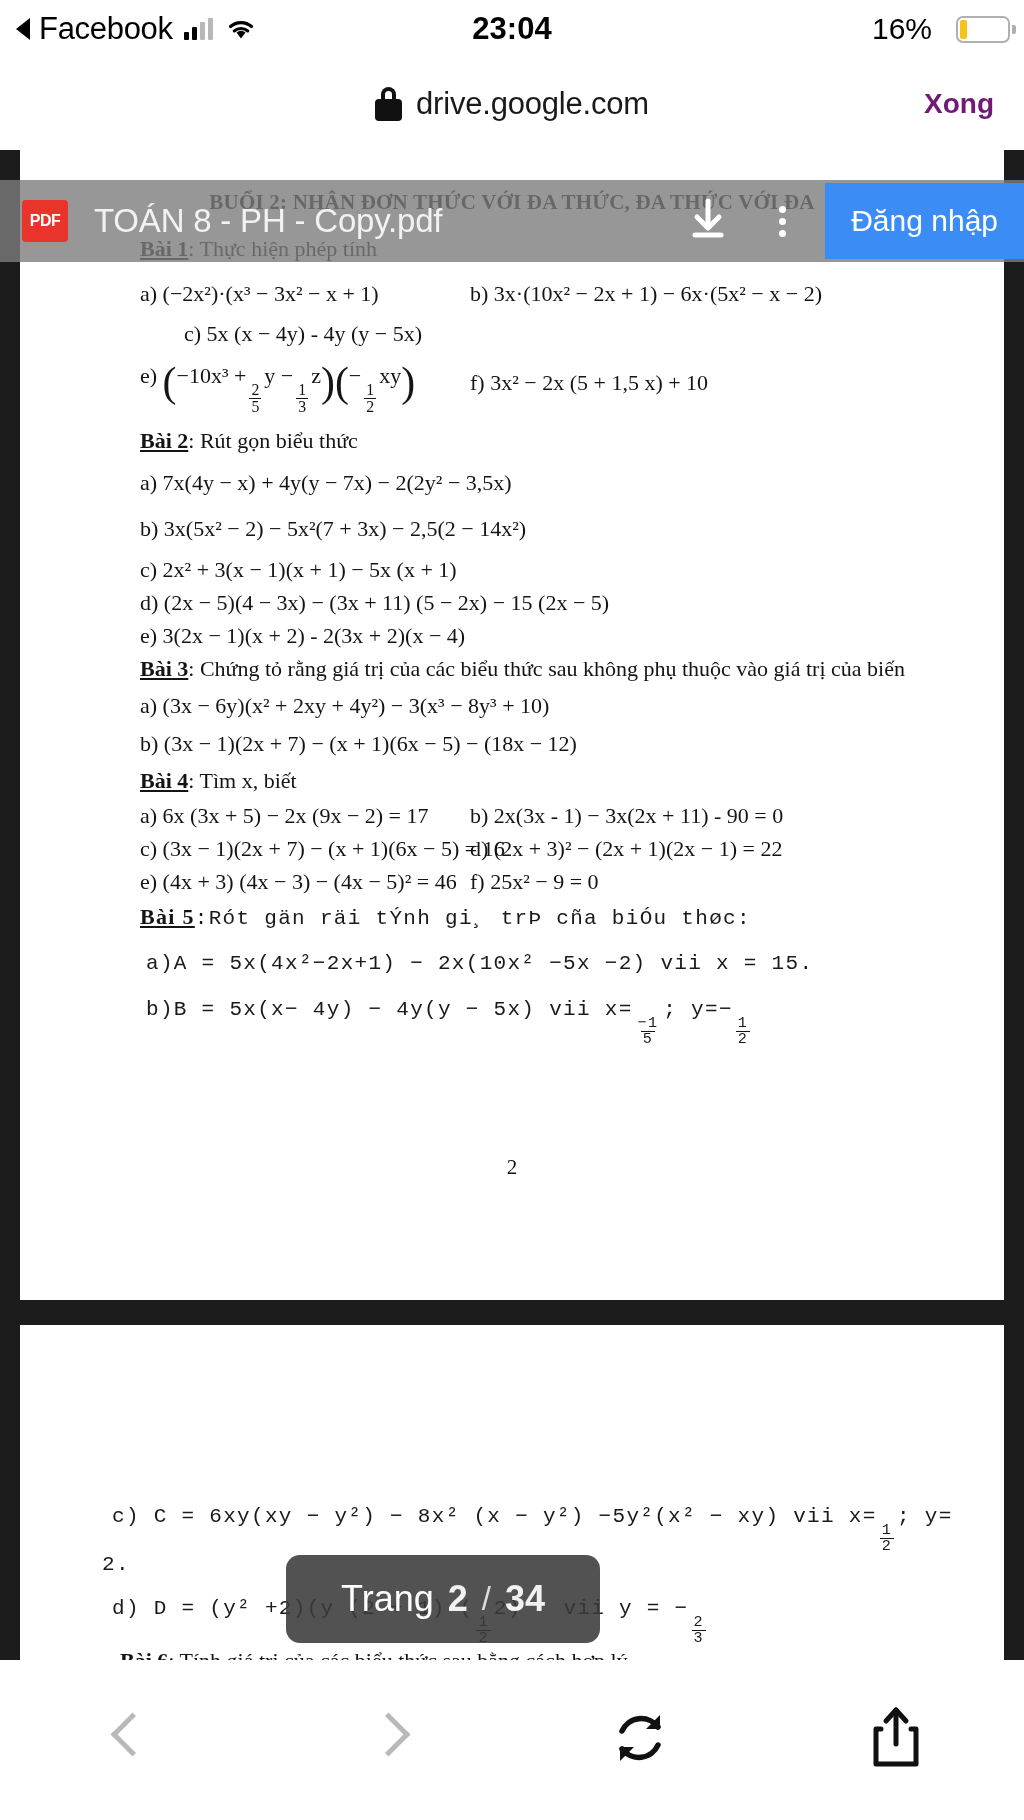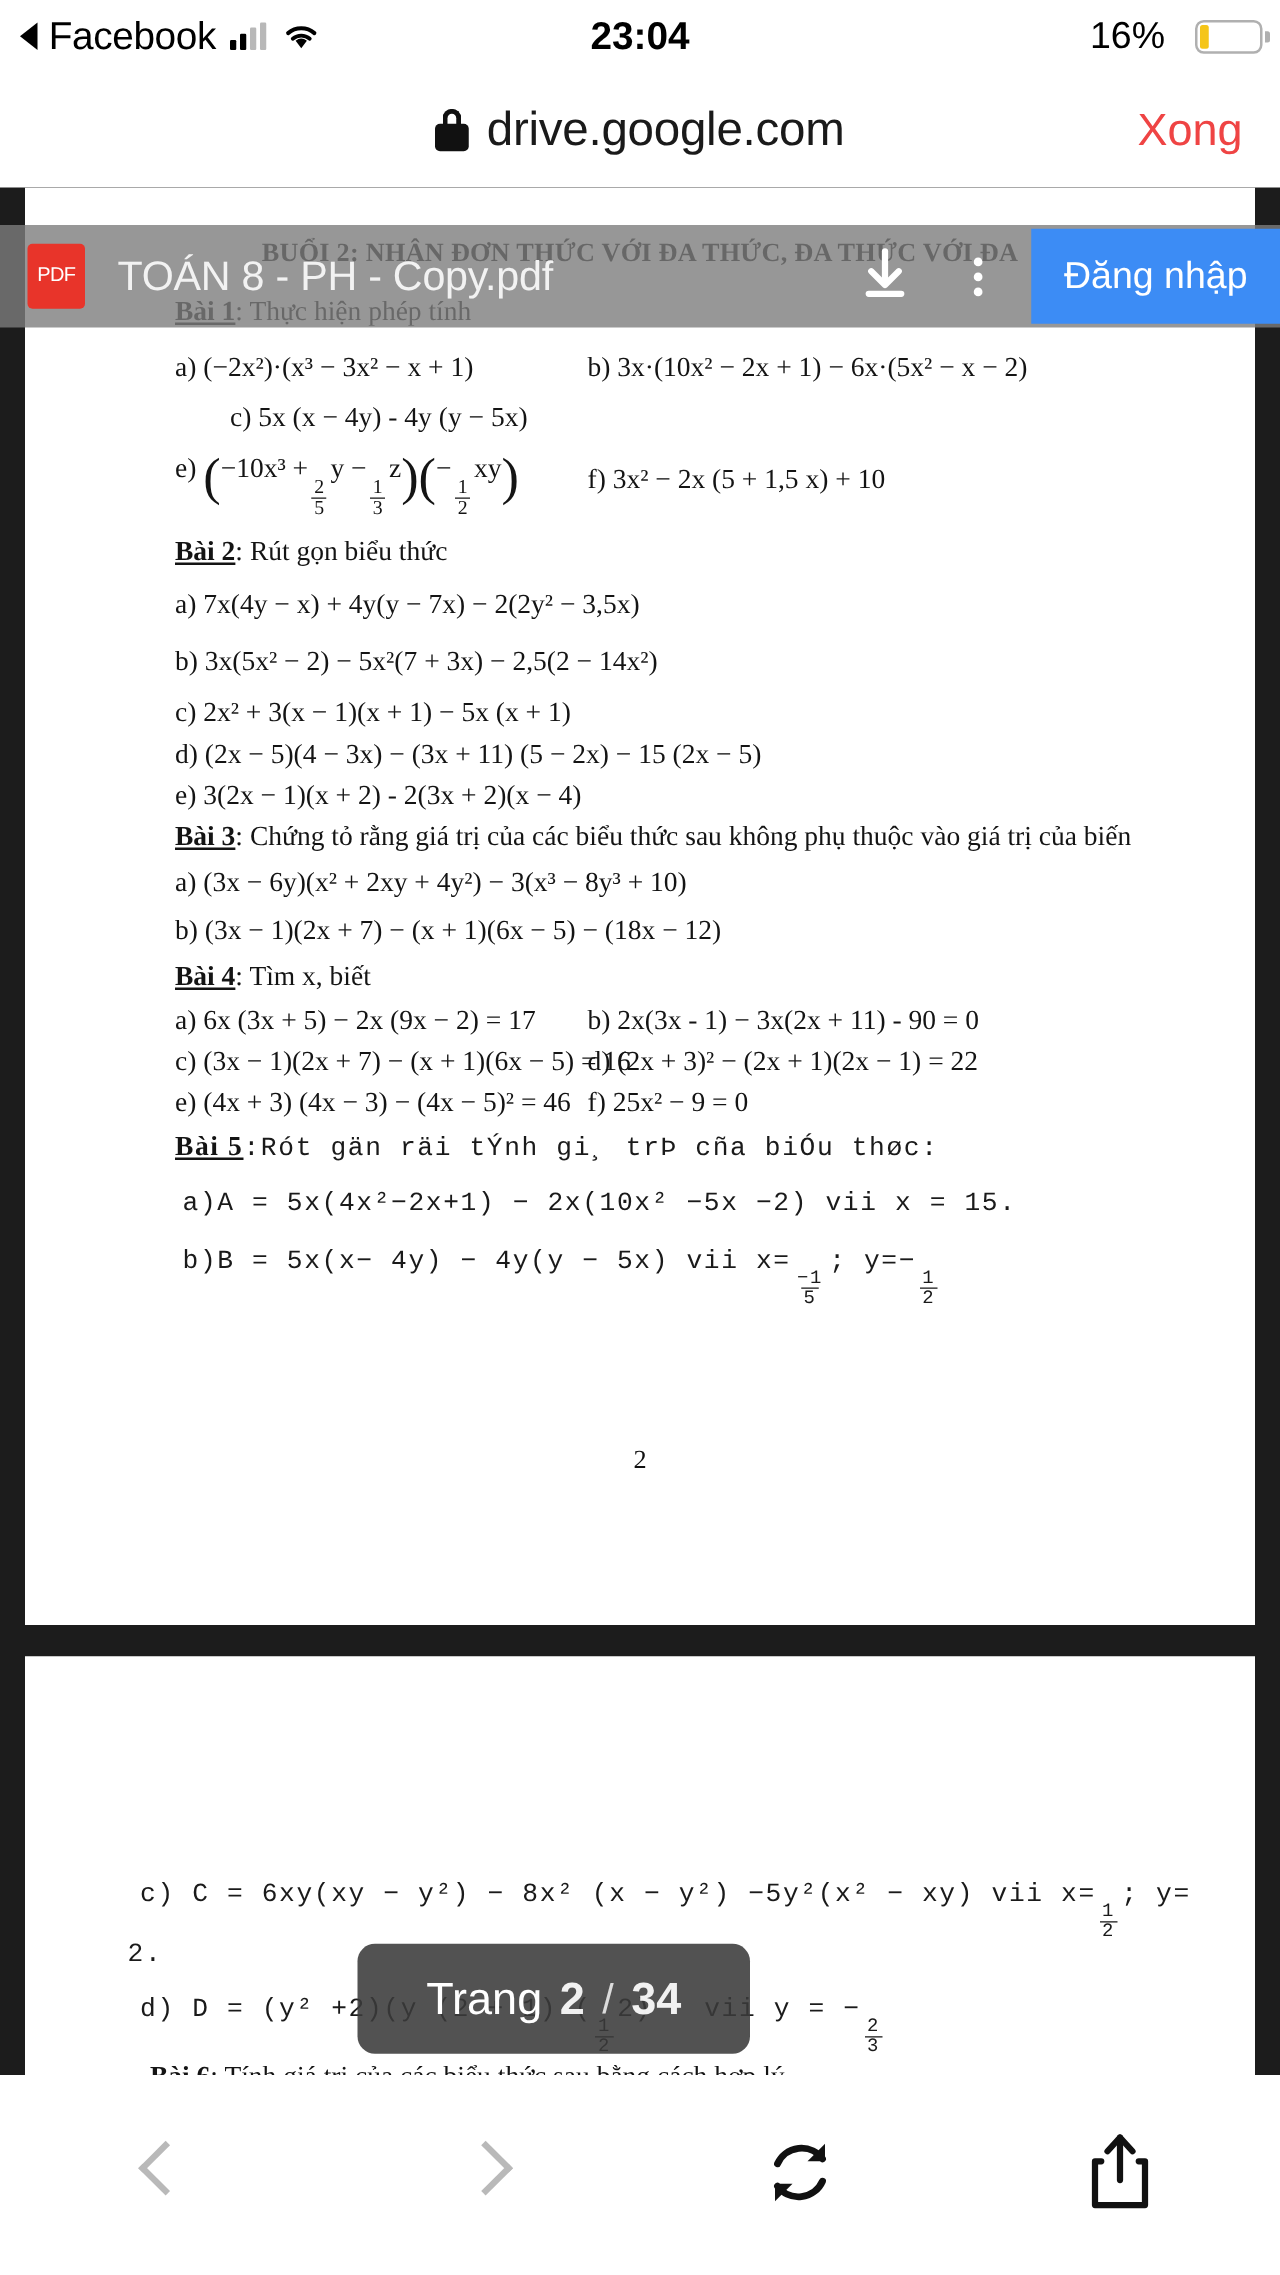--- a/index.html
+++ b/index.html
@@ -60,25 +60,25 @@
   .lock { width: 27px; height: 34px; position: relative; }
   .lock-shackle {
     position: absolute; left: 6px; top: 0; width: 15px; height: 15px;
     border: 4px solid #111; border-bottom: none;
     border-radius: 8px 8px 0 0;
   }
   .lock-body {
     position: absolute; left: 0; top: 12px; width: 27px; height: 22px;
     background: #111; border-radius: 4px;
   }
-  .url-text { font-size: 38px; color: #1a1a1a; letter-spacing: -0.2px; }
+  .url-text { font-size: 31px; color: #1a1a1a; letter-spacing: -0.2px; }
   .done-btn {
     position: absolute; right: 30px; top: 58px; height: 92px;
     display: flex; align-items: center;
-    font-size: 36px; color: #ef4444; font-weight: 400;
+    font-size: 28px; color: #701a75; font-weight: 700;
   }
 
   
   .viewer {
     position: absolute; top: 150px; left: 0; width: 1024px; height: 1510px;
     background: #1c1c1c; overflow: hidden;
   }
 
   
   .page {
@@ -118,23 +118,23 @@
     text-align: center; font-family: "Liberation Serif", serif; font-size: 21px;
   }
 
   
   .pdf-toolbar {
     position: absolute; top: 30px; left: 0; width: 1024px; height: 82px;
     background: rgba(125,125,125,0.80);
     display: flex; align-items: center; padding: 0 0 0 22px; gap: 0;
   }
   .pdf-ico {
-    width: 46px; height: 52px; background: #e8342a; border-radius: 4px;
+    width: 46px; height: 42px; background: #e8342a; border-radius: 4px;
     display: flex; align-items: center; justify-content: center;
-    color: #fff; font-size: 16px; font-weight: 400; letter-spacing: -0.5px;
+    color: #fff; font-size: 16px; font-weight: 700; letter-spacing: -0.5px;
     flex: 0 0 auto;
   }
   .pdf-title {
     flex: 1 1 auto; margin-left: 26px; color: #f2f2f2; font-size: 33px;
     white-space: nowrap; overflow: hidden; text-overflow: clip; letter-spacing: -0.2px;
   }
   .tb-icon { flex: 0 0 auto; width: 74px; display:flex; align-items:center; justify-content:center; }
   .dots { display: flex; flex-direction: column; gap: 5px; }
   .dots span { width: 7px; height: 7px; background: #fff; border-radius: 50%; display:block; }
   .signin-btn {

